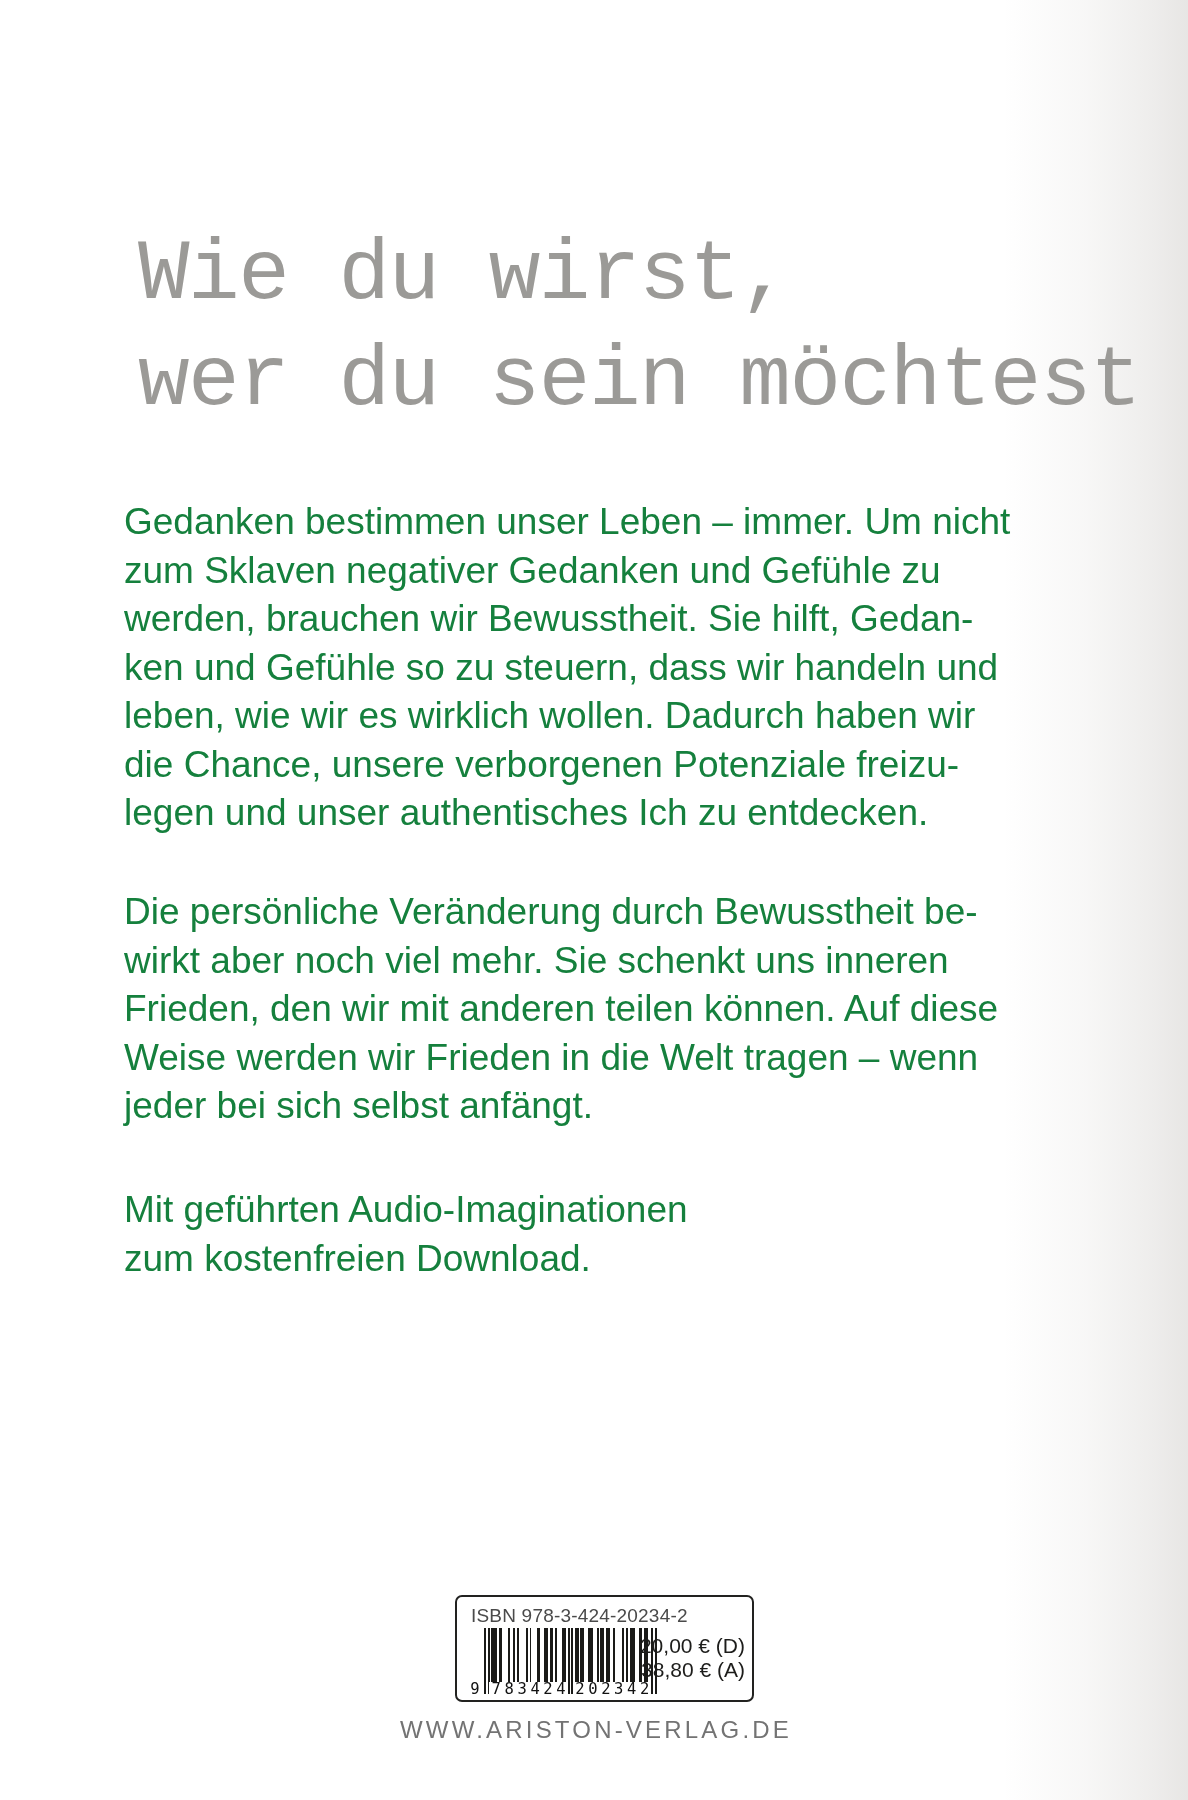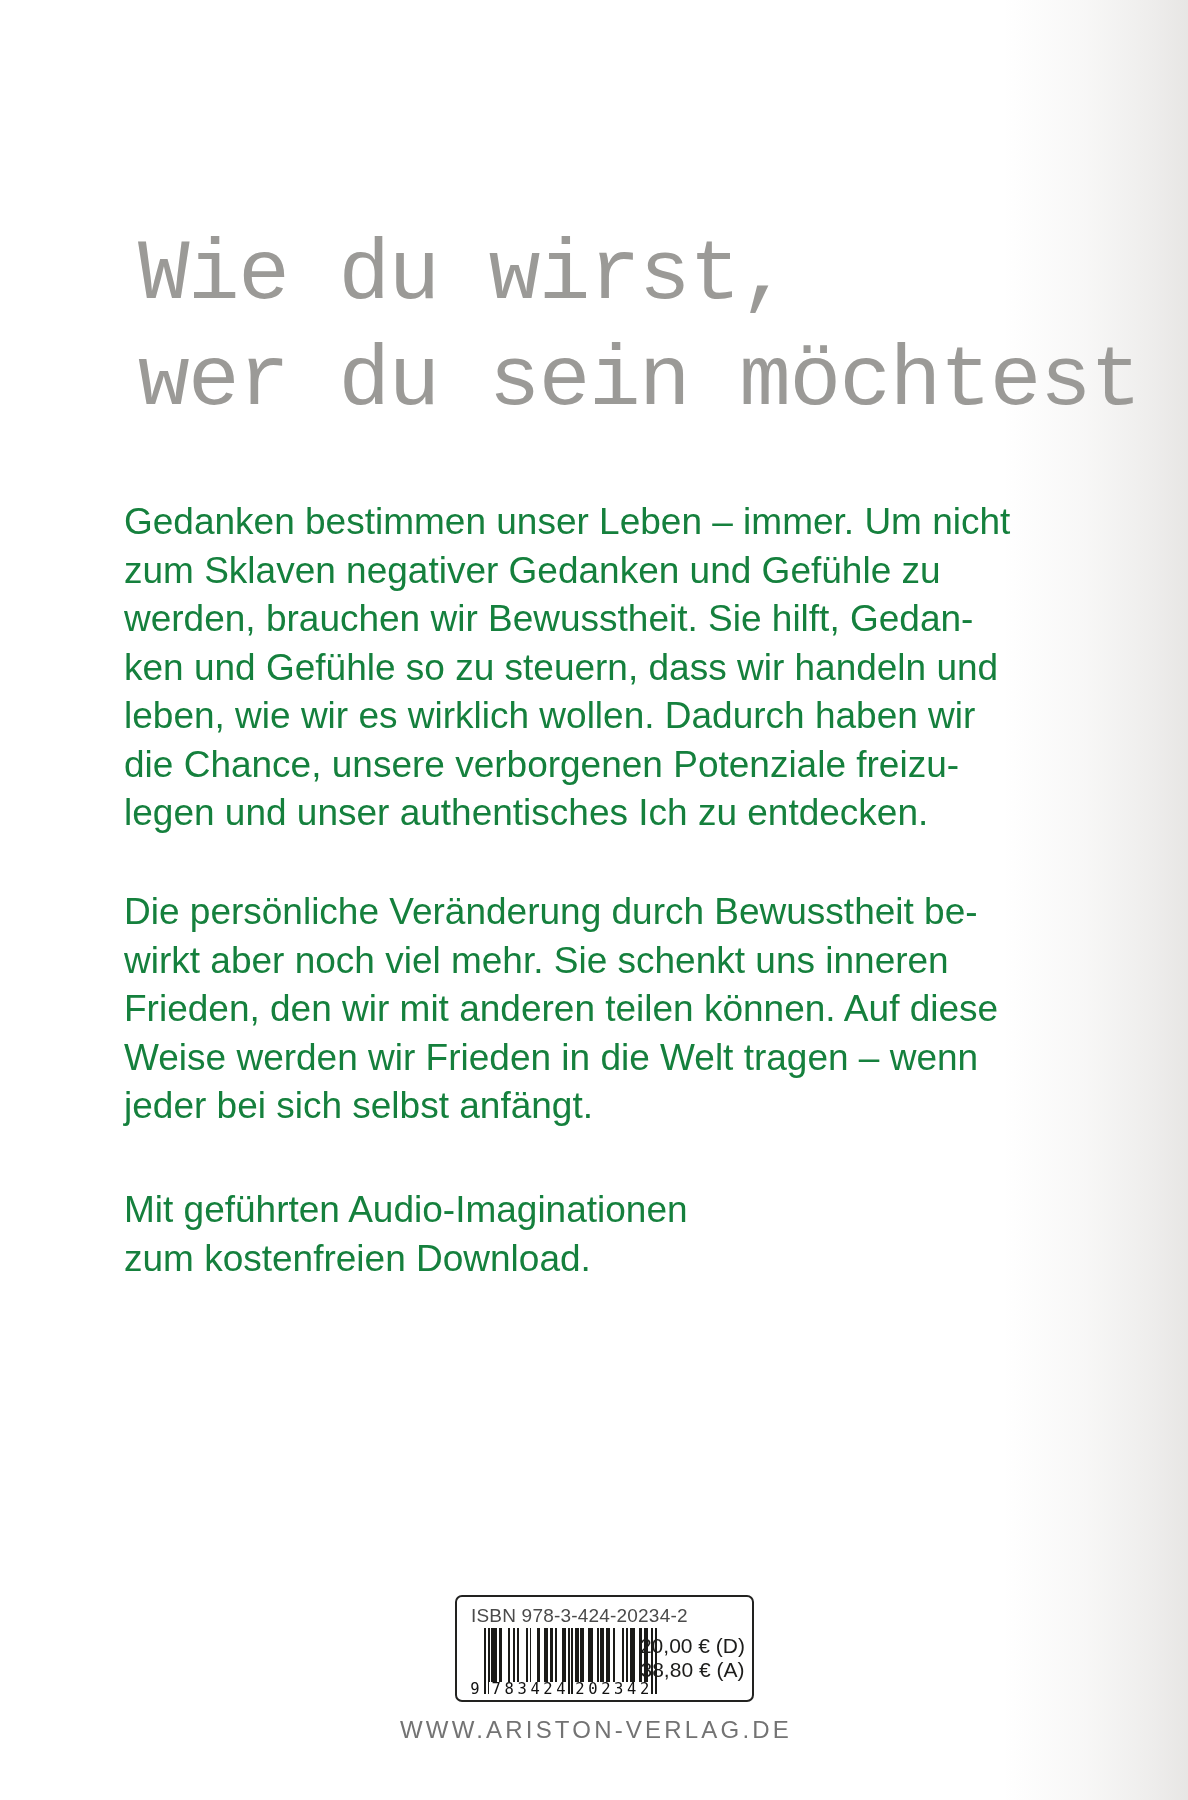--- a/index.html
+++ b/index.html
@@ -78,21 +78,21 @@
     left: 11px;
     top: 31px;
     width: 200px;
     height: 67px;
   }
   .barcode-wrap svg { display: block; shape-rendering: crispEdges; }
   .prices {
     position: absolute;
     right: 7px;
     top: 37px;
-    text-align: center;
+    text-align: right;
     font-size: 21px;
     line-height: 23.5px;
     color: #1d1d1b;
     white-space: nowrap;
   }
   .website {
     position: absolute;
     left: 596px;
     top: 1716px;
     transform: translateX(-50%);

